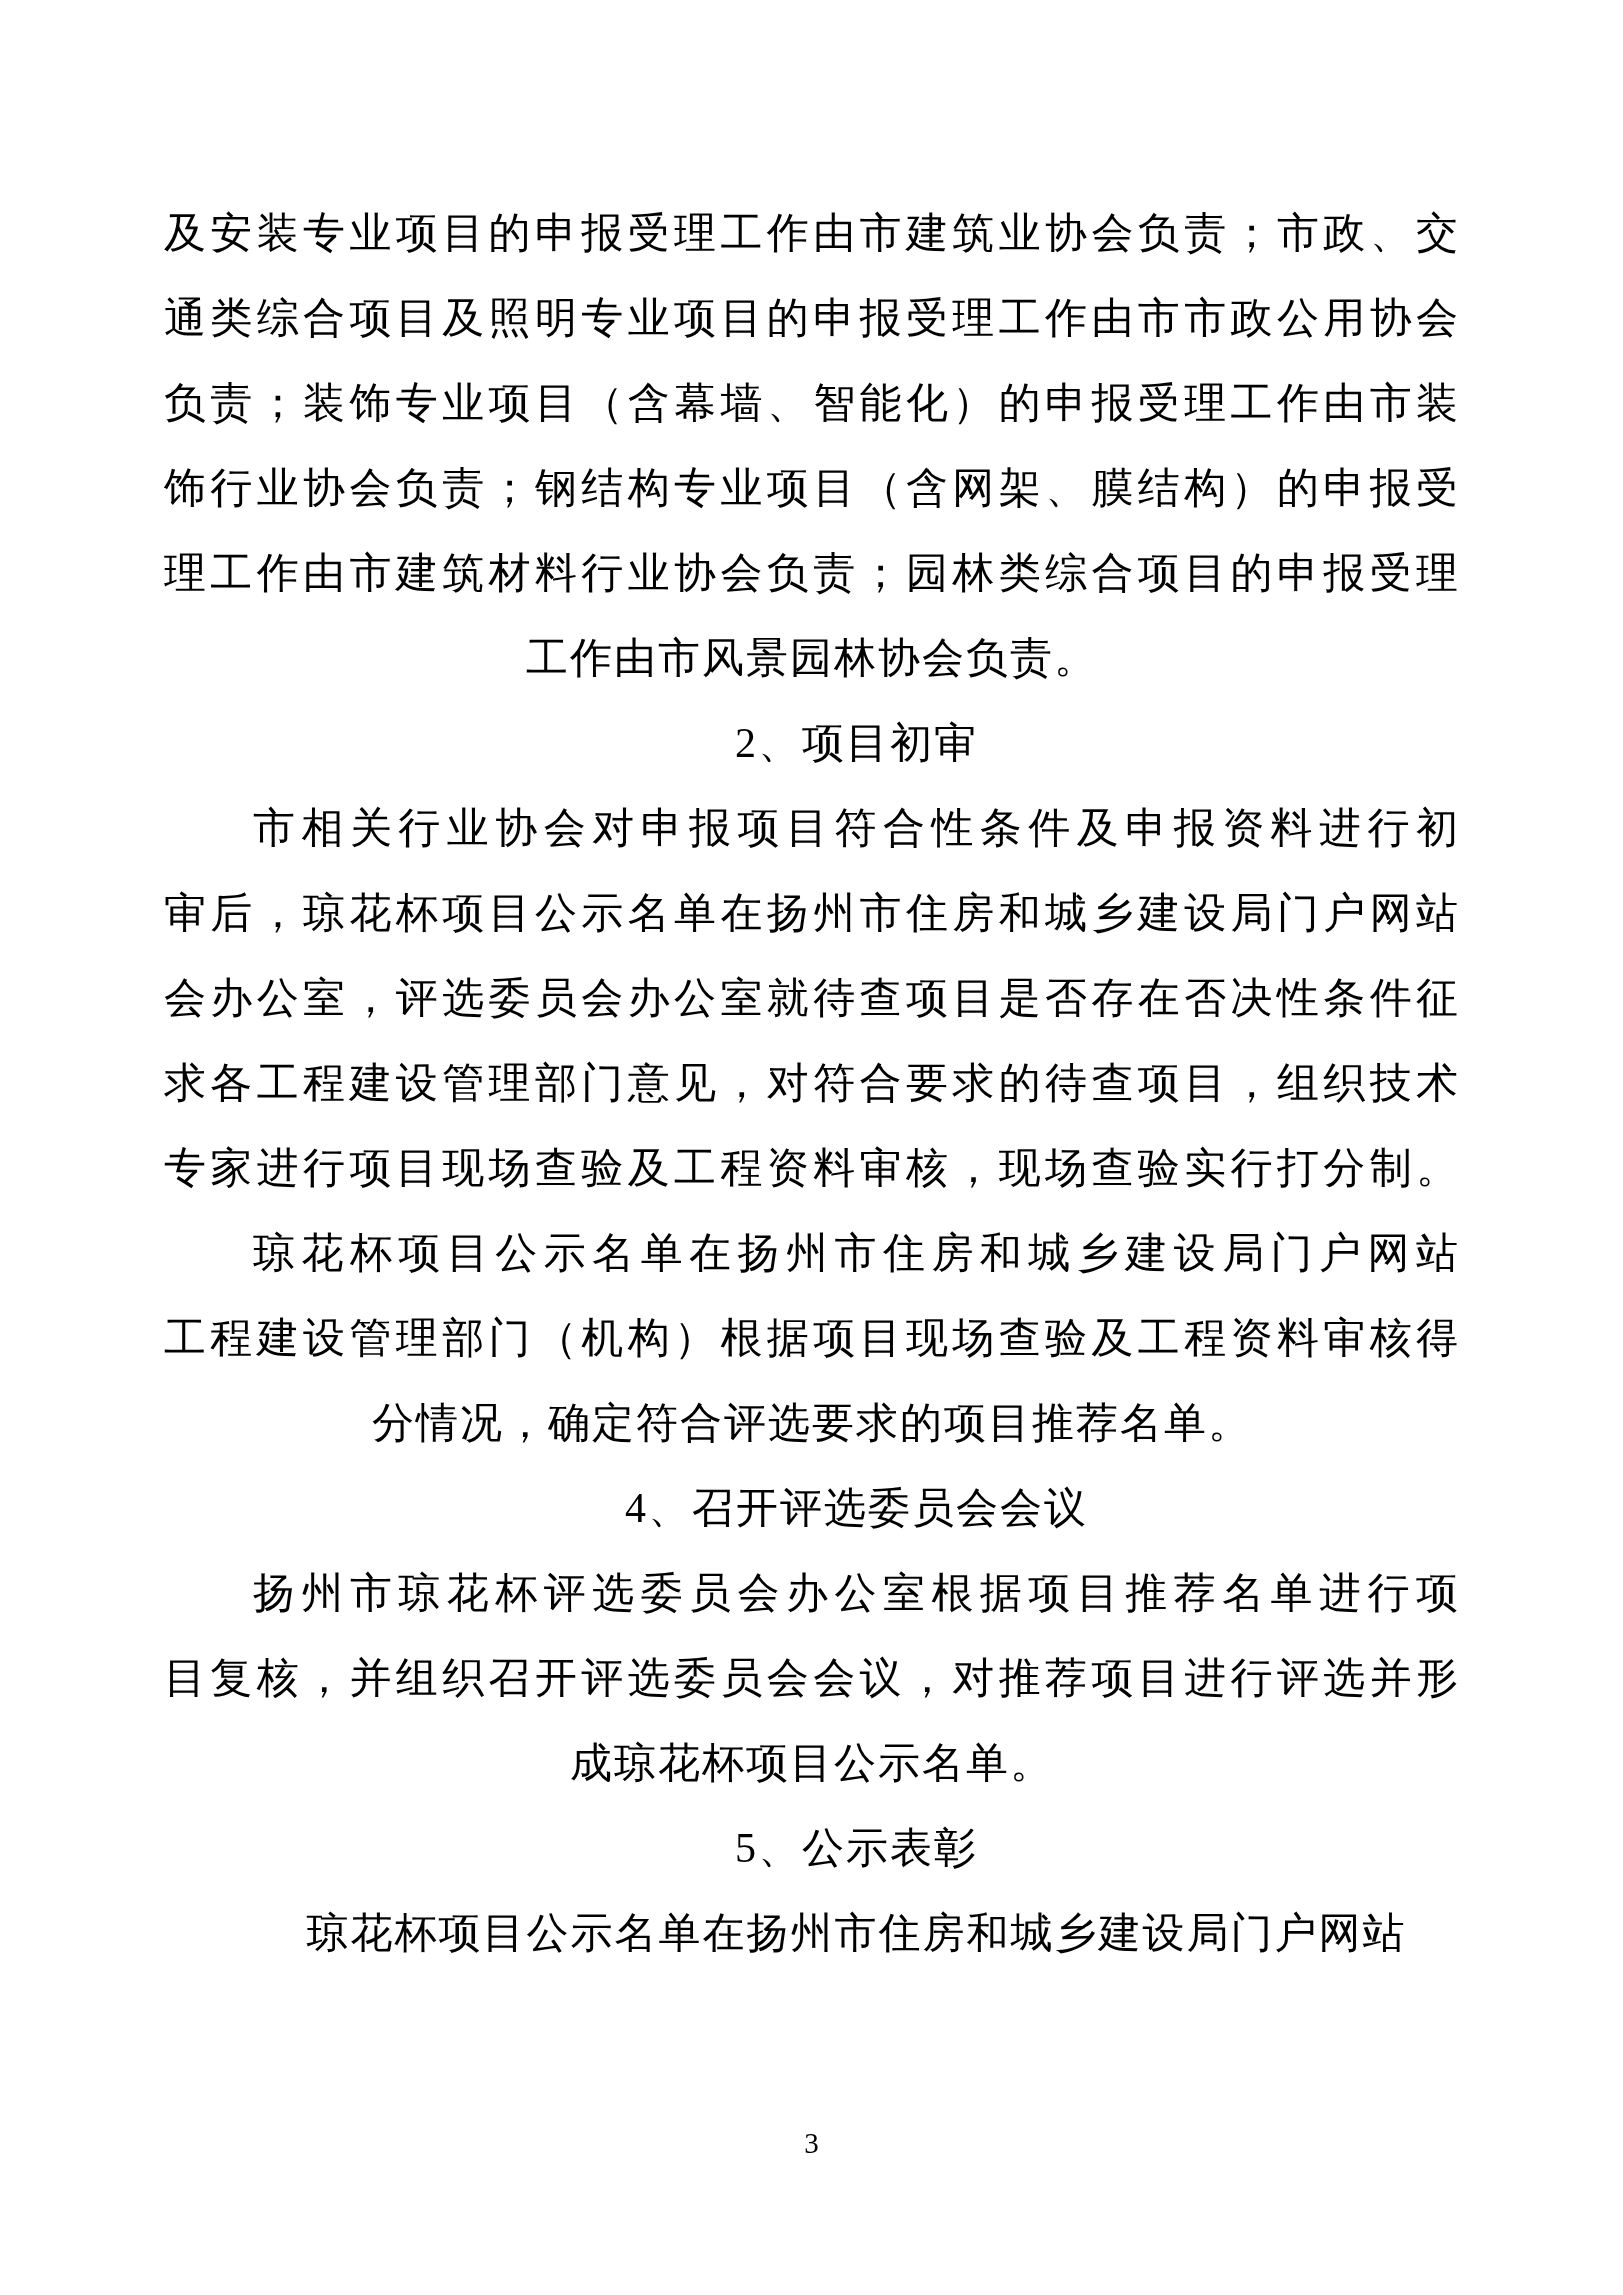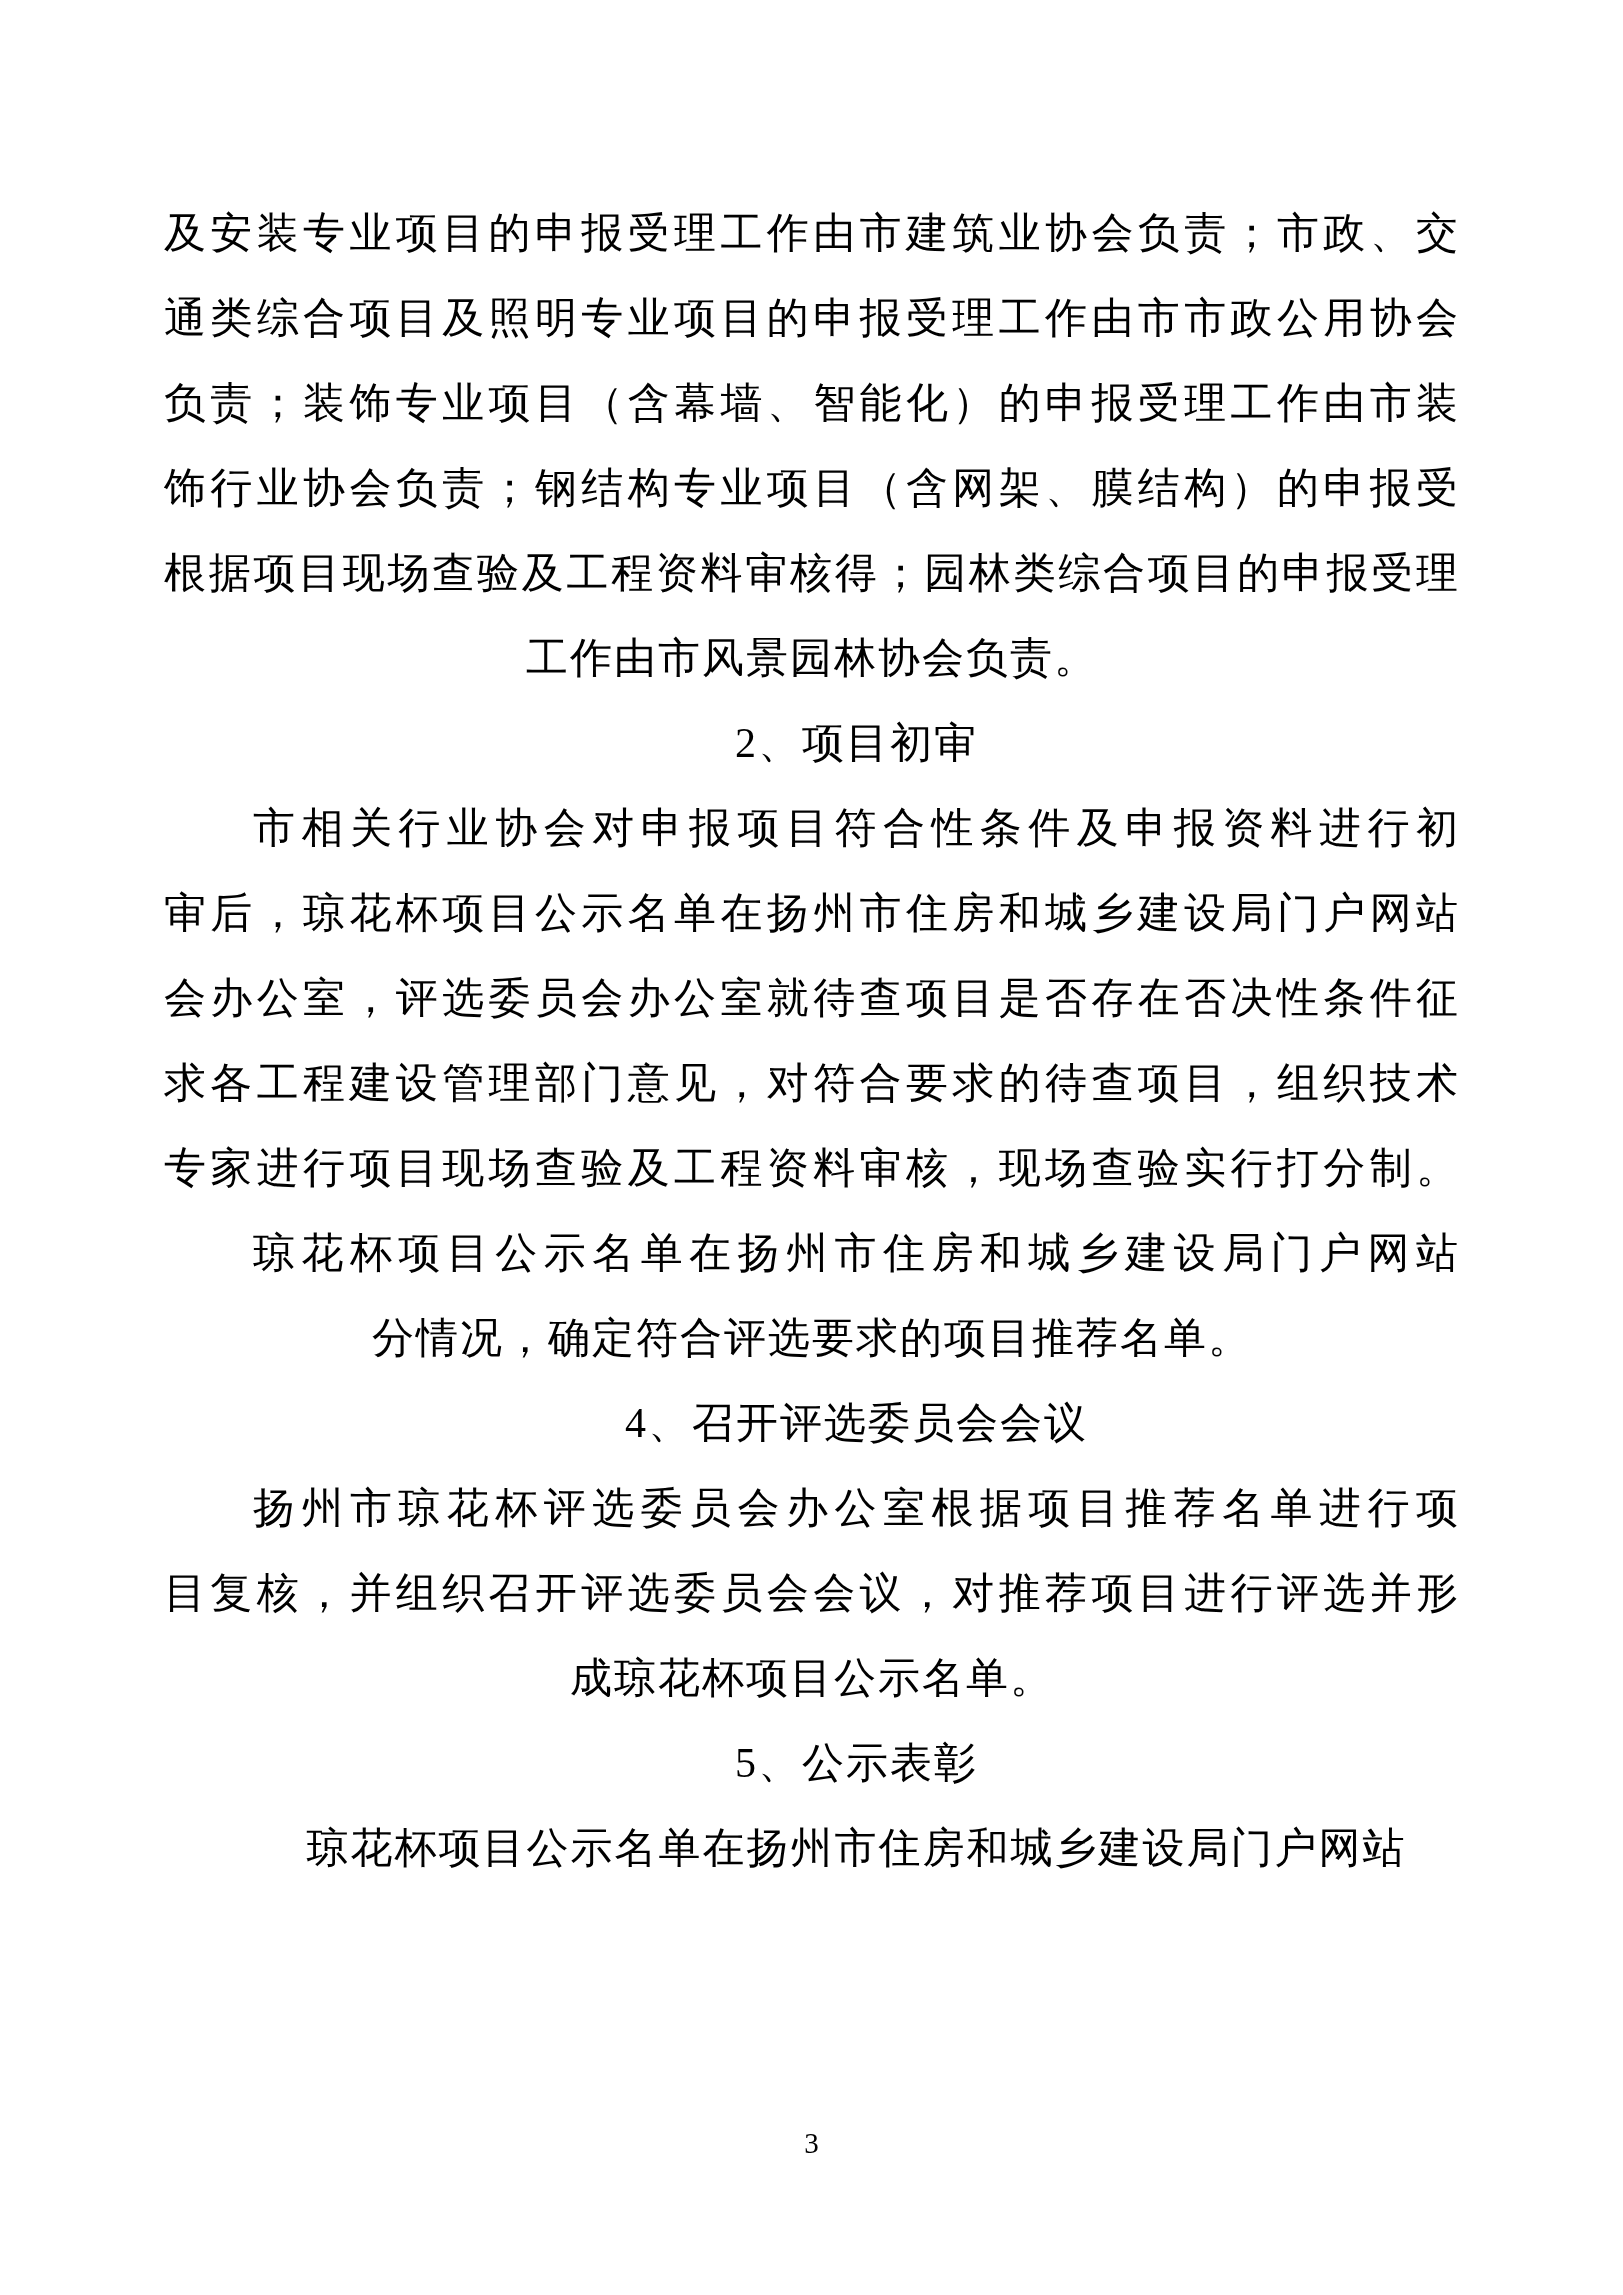--- a/index.html
+++ b/index.html
@@ -53,29 +53,30 @@
 </style>
 </head>
 <body>
 
 <div class="page">
   <div class="content">
     <div class="line j">及安装专业项目的申报受理工作由市建筑业协会负责；市政、交</div>
     <div class="line j">通类综合项目及照明专业项目的申报受理工作由市市政公用协会</div>
     <div class="line j">负责；装饰专业项目（含幕墙、智能化）的申报受理工作由市装</div>
     <div class="line j">饰行业协会负责；钢结构专业项目（含网架、膜结构）的申报受</div>
-    <div class="line j">根据项目现场查验及工程资料审核得；园林类综合项目的申报受理</div>
+    <div class="line j">理工作由市建筑材料行业协会负责；园林类综合项目的申报受理</div>
     <div class="line">工作由市风景园林协会负责。</div>
     <div class="line indent">2、项目初审</div>
     <div class="line indent j">市相关行业协会对申报项目符合性条件及申报资料进行初</div>
     <div class="line j">审后，琼花杯项目公示名单在扬州市住房和城乡建设局门户网站</div>
     <div class="line j">会办公室，评选委员会办公室就待查项目是否存在否决性条件征</div>
     <div class="line j">求各工程建设管理部门意见，对符合要求的待查项目，组织技术</div>
     <div class="line j">专家进行项目现场查验及工程资料审核，现场查验实行打分制。</div>
     <div class="line indent j">琼花杯项目公示名单在扬州市住房和城乡建设局门户网站</div>
+    <div class="line j">工程建设管理部门（机构）根据项目现场查验及工程资料审核得</div>
     <div class="line">分情况，确定符合评选要求的项目推荐名单。</div>
     <div class="line indent">4、召开评选委员会会议</div>
     <div class="line indent j">扬州市琼花杯评选委员会办公室根据项目推荐名单进行项</div>
     <div class="line j">目复核，并组织召开评选委员会会议，对推荐项目进行评选并形</div>
     <div class="line">成琼花杯项目公示名单。</div>
     <div class="line indent">5、公示表彰</div>
     <div class="line indent">琼花杯项目公示名单在扬州市住房和城乡建设局门户网站</div>
   </div>
   <div class="footer">3</div>
 </div>

